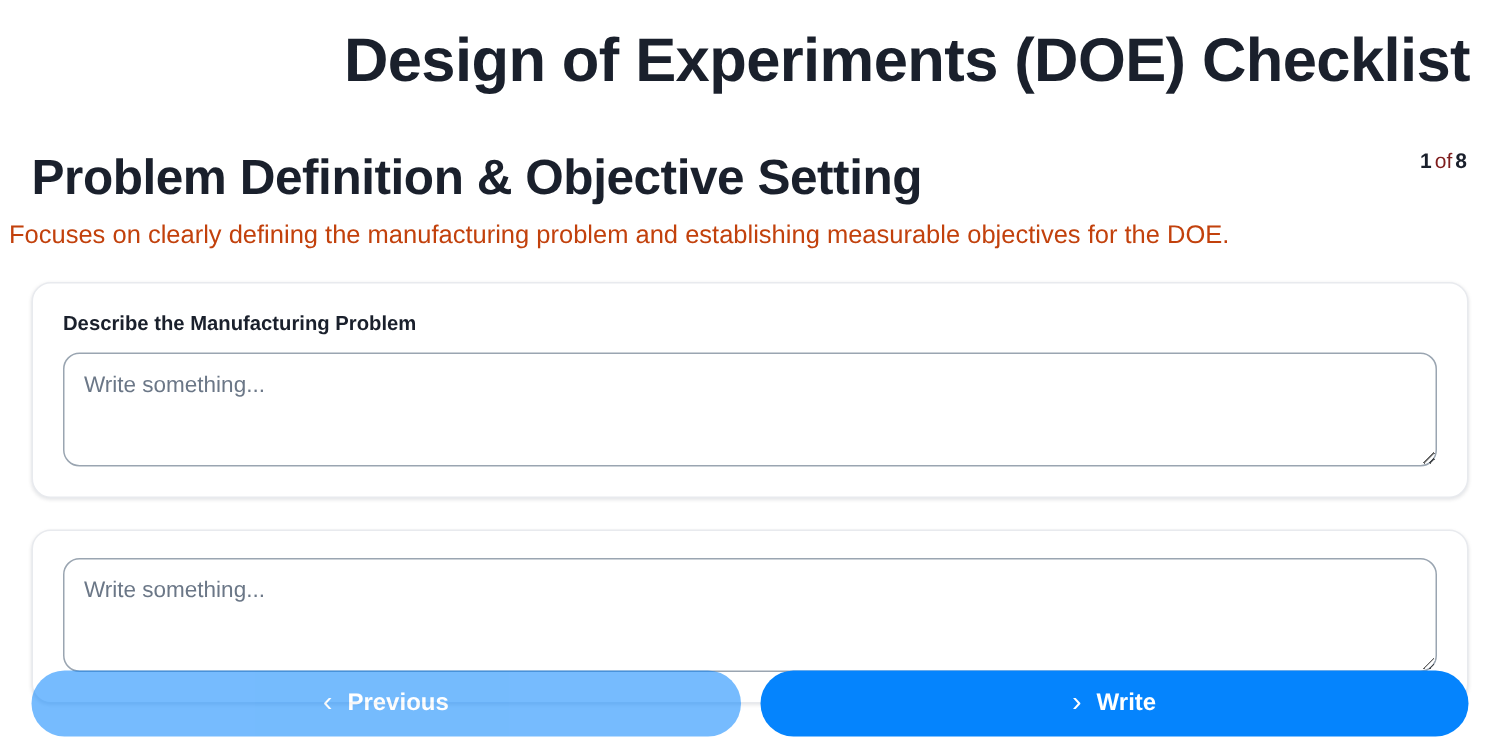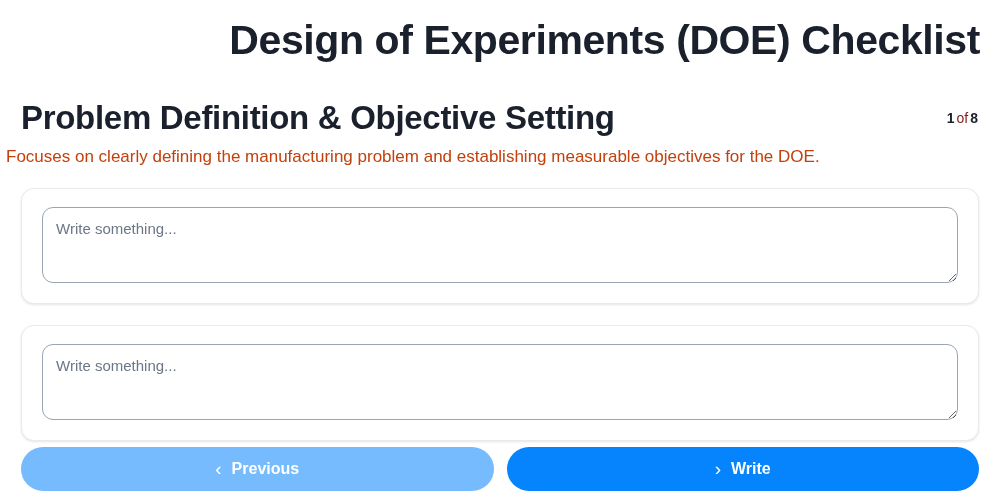--- a/index.html
+++ b/index.html
@@ -30,21 +30,21 @@
     line-height: 1.1;
     white-space: nowrap;
     text-align: right;
   }
 
   
   .section-head {
     margin-top: 36px;
     padding: 0 22px 0 21px;
     display: flex;
-    align-items: center;
+    align-items: flex-start;
     justify-content: space-between;
   }
   .section-title {
     font-size: 33px;
     font-weight: bold;
     color: #1a202c;
     letter-spacing: -0.3px;
     line-height: 1.15;
     white-space: nowrap;
   }
@@ -172,20 +172,21 @@
   <div class="step-counter">
     <span class="num">1</span><span class="of">of</span><span class="num">8</span>
   </div>
 </div>
 
 <p class="section-desc">Focuses on clearly defining the manufacturing problem and establishing measurable objectives for the DOE.</p>
 
 <div class="cards">
 
   <div class="card">
+    <div class="field-label">Describe the Manufacturing Problem</div>
     <textarea class="field-textarea" placeholder="Write something..." style=""></textarea>
   </div>
 
   <div class="card">
     <textarea class="field-textarea" placeholder="Write something..." style=""></textarea>
   </div>
 
 </div>
 
 <div class="nav-bar">

